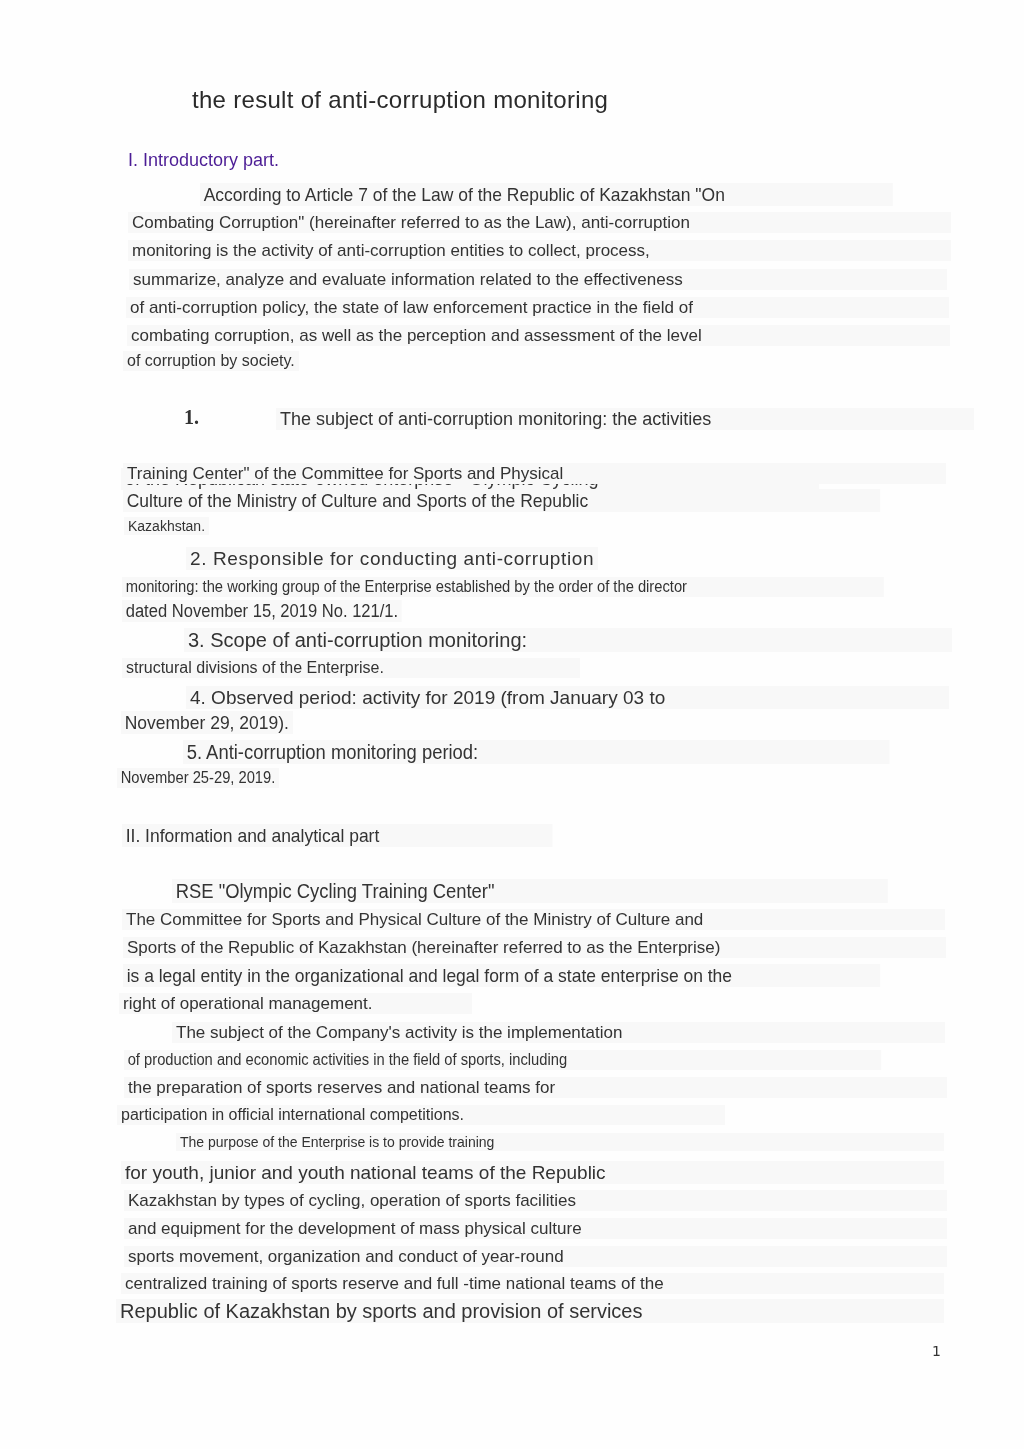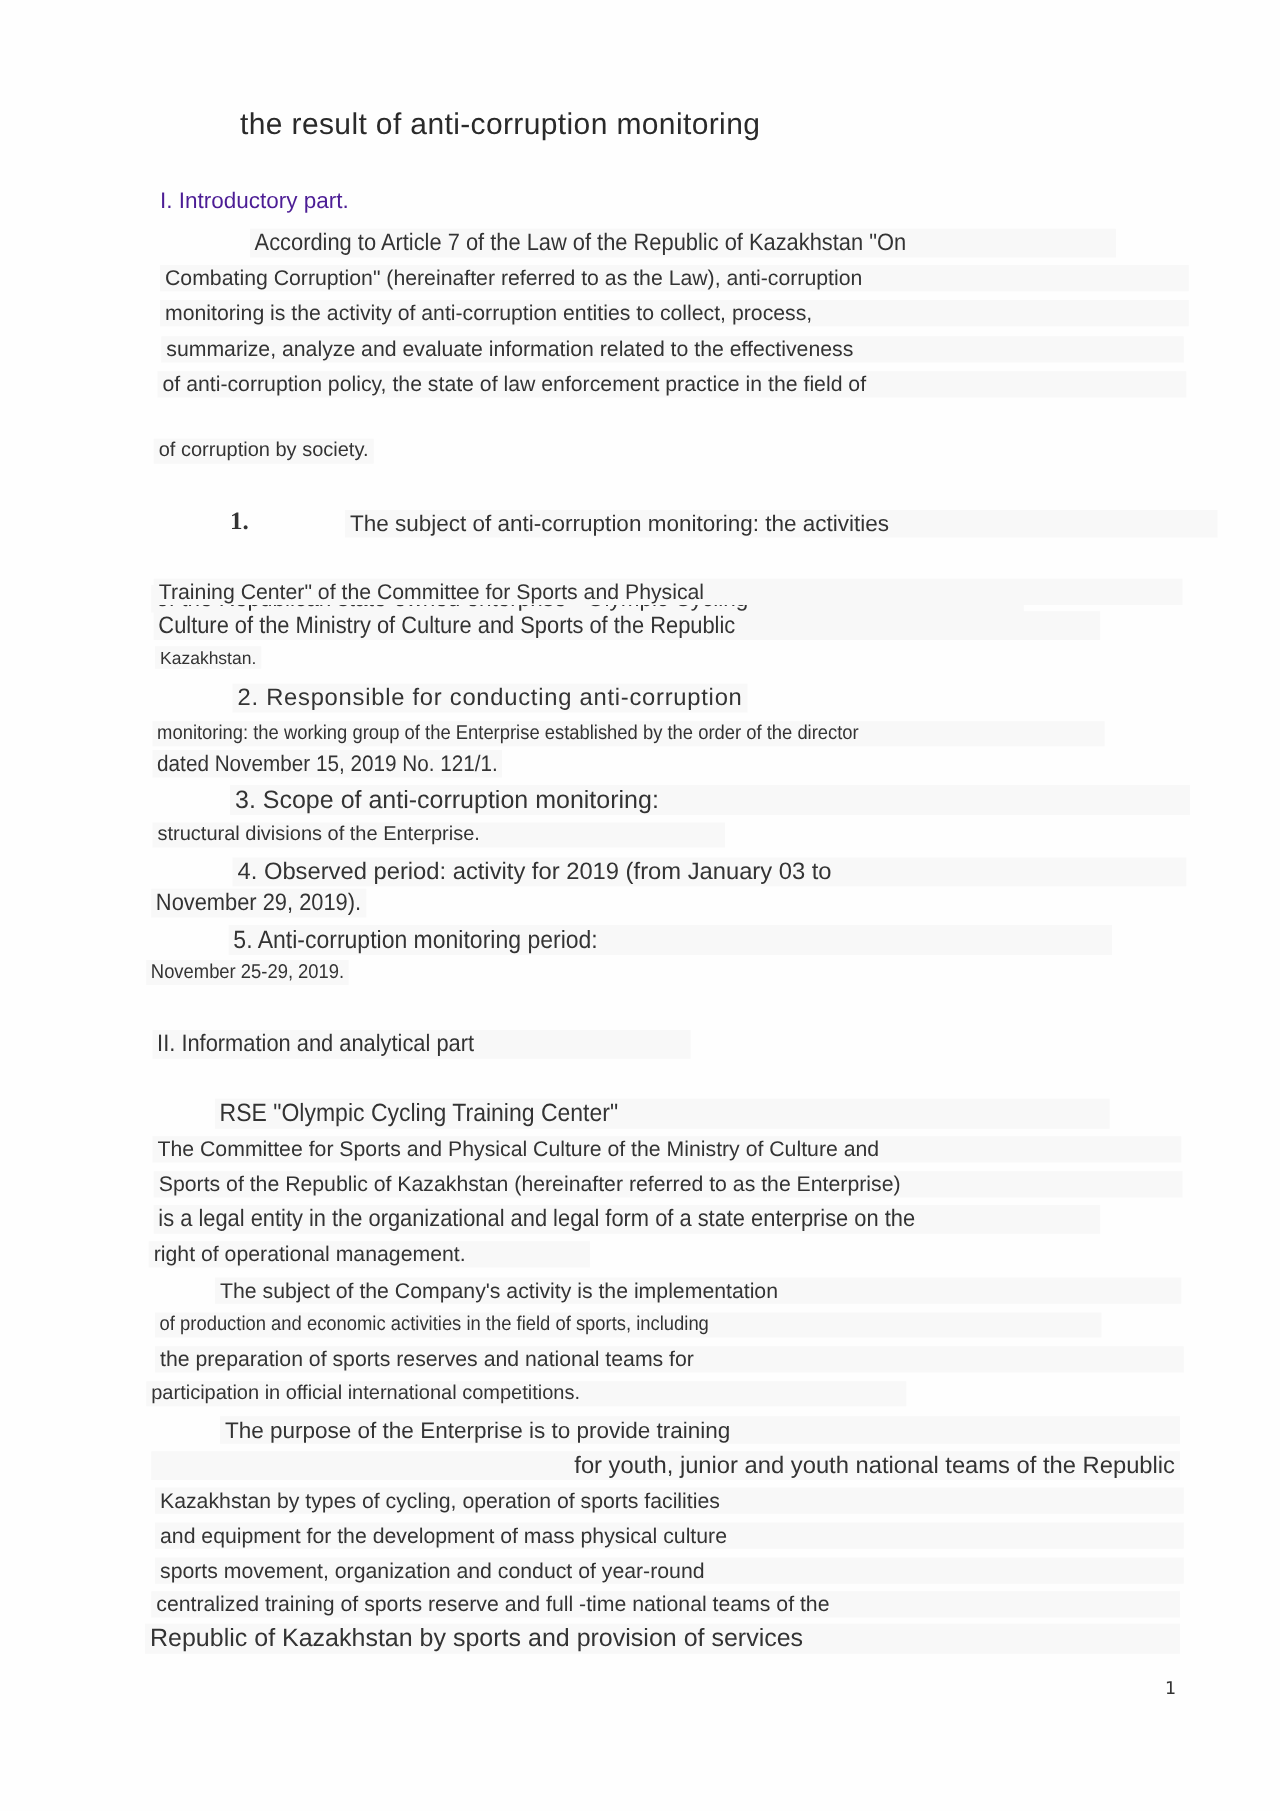--- a/index.html
+++ b/index.html
@@ -10,21 +10,21 @@
       font-family: "Liberation Sans", sans-serif;
       color: #333;
     }
     .page { position: absolute; left: 0; top: 0; width: 1024px; height: 1449px; background: #fefefe; padding-left: 14px; }
     .ln { position: absolute; white-space: nowrap; line-height: 1; background: #f8f8f8; padding: 2px 4px; }
     .title { font-size: 24px; color: #2a2a2a; background: transparent; letter-spacing: 0.3px; }
     .sec { font-size: 18px; color: #4c1d95; background: transparent; }
     .t18 { font-size: 18px; }
     .t17 { font-size: 17px; }
     .t16 { font-size: 16px; }
-    .t15 { font-size: 18px; }
+    .t15 { font-size: 14px; }
     .t14 { font-size: 14px; }
     .t19 { font-size: 19px; }
     .t20 { font-size: 20px; }
     .num1 { font-family: "Liberation Serif", serif; font-weight: bold; font-size: 20px; background: transparent; }
     .cond { transform: scaleX(0.92); transform-origin: left center; }
     .pagenum { font-family: "DejaVu Sans", sans-serif; font-size: 14px; color: #333; background: transparent; }
   </style>
 </head>
 <body>
 
@@ -32,20 +32,21 @@
 
   <div class="ln title" style="left:188px; top:86px;">the result of anti-corruption monitoring</div>
 
   <div class="ln sec" style="left:124px; top:149px;">I. Introductory part.</div>
 
   <div class="ln t19 cond" style="left:200px; top:183px; width:745px;">According to Article 7 of the Law of the Republic of Kazakhstan "On</div>
   <div class="ln t17" style="left:128px; top:212px; width:815px;">Combating Corruption" (hereinafter referred to as the Law), anti-corruption</div>
   <div class="ln t17" style="left:128px; top:240px; width:815px;">monitoring is the activity of anti-corruption entities to collect, process,</div>
   <div class="ln t17" style="left:129px; top:269px; width:810px;">summarize, analyze and evaluate information related to the effectiveness</div>
   <div class="ln t17" style="left:126px; top:297px; width:815px;">of anti-corruption policy, the state of law enforcement practice in the field of</div>
+  <div class="ln t17" style="left:127px; top:325px; width:815px;">combating corruption, as well as the perception and assessment of the level</div>
   <div class="ln t16" style="left:123px; top:351px;">of corruption by society.</div>
 
   <div class="ln num1" style="left:180px; top:405px;">1.</div>
   <div class="ln t18" style="left:252px; top:408px; width:690px;margin-left:24px;">The subject of anti-corruption monitoring: the activities</div>
   <div class="ln t18" style="left:121px; top:436px; width:690px;margin-top:32px;">of the Republican state-owned enterprise " Olympic Cycling</div>
   <div class="ln t17" style="left:123px; top:463px; width:815px;">Training Center" of the Committee for Sports and Physical</div>
   <div class="ln t19 cond" style="left:123px; top:489px; width:815px;">Culture of the Ministry of Culture and Sports of the Republic</div>
   <div class="ln t14" style="left:124px; top:517px;">Kazakhstan.</div>
 
   <div class="ln t19" style="left:186px; top:547px; letter-spacing:0.6px;">2. Responsible for conducting anti-corruption</div>
@@ -69,21 +70,21 @@
   <div class="ln t17" style="left:123px; top:937px; width:815px;">Sports of the Republic of Kazakhstan (hereinafter referred to as the Enterprise)</div>
   <div class="ln t19 cond" style="left:123px; top:964px; width:815px;">is a legal entity in the organizational and legal form of a state enterprise on the</div>
   <div class="ln t17" style="left:119px; top:993px; width:345px;">right of operational management.</div>
 
   <div class="ln t17" style="left:172px; top:1022px; width:765px;">The subject of the Company's activity is the implementation</div>
   <div class="ln t16 cond" style="left:124px; top:1050px; width:815px;">of production and economic activities in the field of sports, including</div>
   <div class="ln t17" style="left:124px; top:1077px; width:815px;">the preparation of sports reserves and national teams for</div>
   <div class="ln t16" style="left:117px; top:1105px; width:600px;">participation in official international competitions.</div>
 
   <div class="ln t15" style="left:176px; top:1133px; width:760px;">The purpose of the Enterprise is to provide training</div>
-  <div class="ln t19" style="left:121px; top:1161px; width:815px;text-align:right;">for youth, junior and youth national teams of the Republic</div>
+  <div class="ln t19" style="left:121px; top:1161px; width:815px;">for youth, junior and youth national teams of the Republic</div>
   <div class="ln t17" style="left:124px; top:1190px; width:815px;">Kazakhstan by types of cycling, operation of sports facilities</div>
   <div class="ln t17" style="left:124px; top:1218px; width:815px;">and equipment for the development of mass physical culture</div>
   <div class="ln t17" style="left:124px; top:1246px; width:815px;">sports movement, organization and conduct of year-round</div>
   <div class="ln t17" style="left:121px; top:1273px; width:815px;">centralized training of sports reserve and full -time national teams of the</div>
   <div class="ln t20" style="left:116px; top:1299px; width:820px;">Republic of Kazakhstan by sports and provision of services</div>
 
   <div class="ln pagenum" style="left:928px; top:1342px;">1</div>
 
 </div>
 

